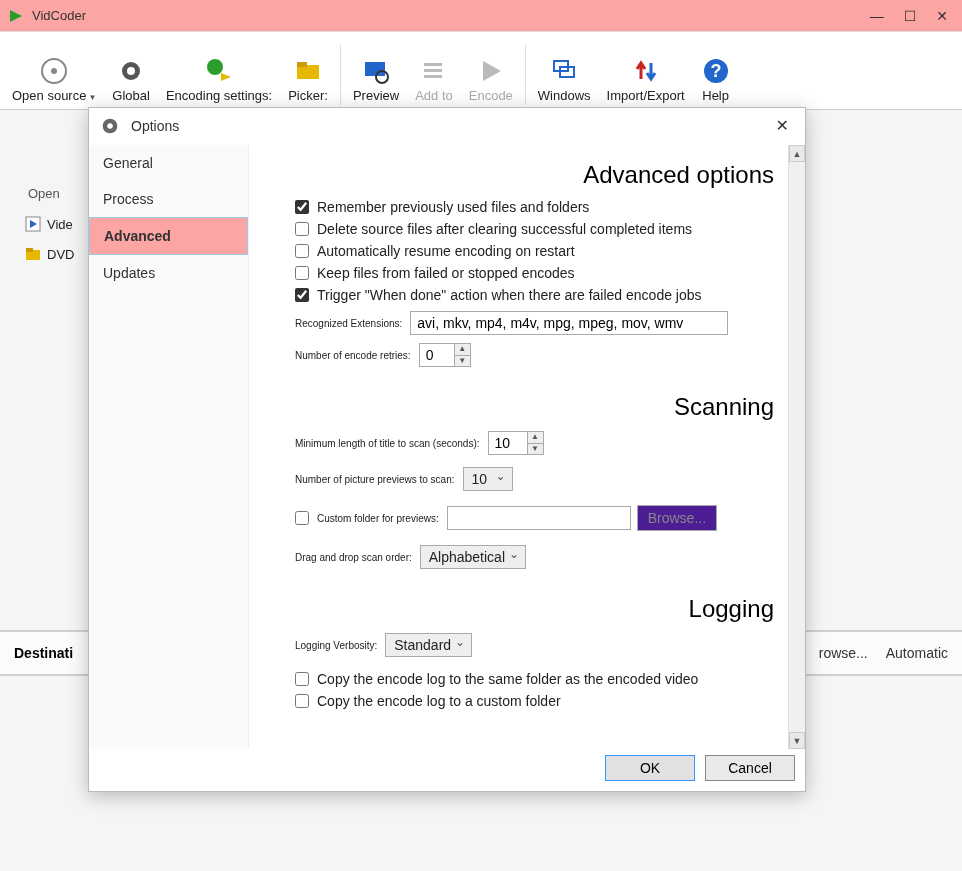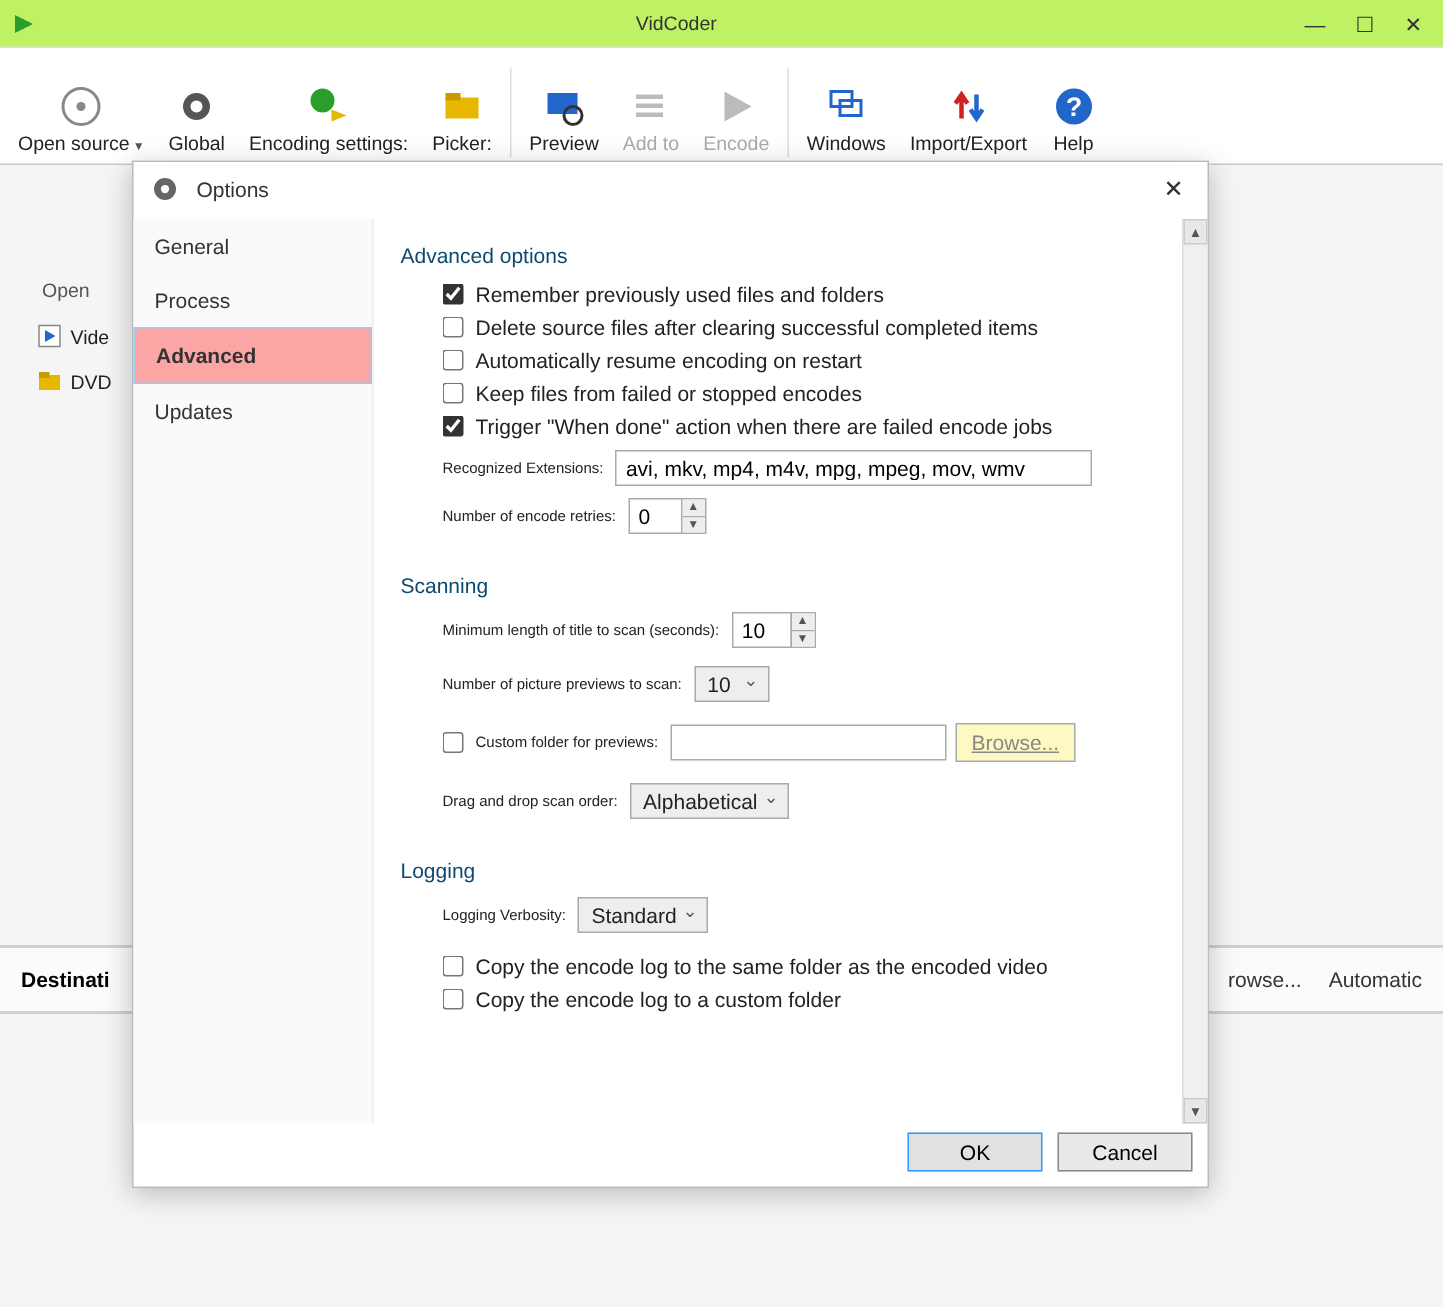--- a/index.html
+++ b/index.html
@@ -1,19 +1,19 @@
 <!DOCTYPE html>
 <html><head>
 <meta charset="utf-8">
 <style>
   * { box-sizing: border-box; margin: 0; padding: 0; font-family: "Segoe UI", Tahoma, sans-serif; }
   body { background: #fff; width: 962px; height: 871px; overflow: hidden; position: relative; }
 
   
-  .titlebar { height: 32px; background: #bef264; border-bottom: 1px solid #ddd; display: flex; align-items: center; padding: 0 8px; text-align: center; }
+  .titlebar { height: 32px; background: #fca5a5; border-bottom: 1px solid #ddd; display: flex; align-items: center; padding: 0 8px; }
   .titlebar .app-icon { width: 16px; height: 16px; margin-right: 8px; }
   .titlebar .title { font-size: 13px; color: #333; flex: 1; }
   .win-controls { display: flex; gap: 20px; padding-right: 6px; }
   .win-controls span { font-size: 14px; color: #333; cursor: default; }
 
   
   .toolbar { height: 78px; background: #fff; border-bottom: 1px solid #ccc; display: flex; align-items: flex-end; padding: 4px 8px 4px 4px; }
   .toolbar .tb-item { display: flex; flex-direction: column; align-items: center; justify-content: flex-end; padding: 2px 8px; font-size: 13px; color: #222; cursor: default; }
   .toolbar .tb-item.disabled { color: #aaa; }
   .toolbar .tb-icon { width: 30px; height: 30px; margin-bottom: 2px; display: flex; align-items: center; justify-content: center; }
@@ -44,41 +44,41 @@
   .sidebar .s-item { padding: 10px 14px; font-size: 14px; color: #333; cursor: default; }
   .sidebar .s-item.active { background: #fca5a5; border: 1px solid #99ccf0; font-weight: 600; }
 
   .content-wrap { flex: 1; display: flex; }
   .content { flex: 1; padding: 10px 14px 8px 18px; overflow: hidden; font-size: 14px; color: #222; }
   .scrollbar { width: 17px; background: #f0f0f0; border-left: 1px solid #ddd; position: relative; }
   .scrollbar .arrow { position: absolute; left: 0; right: 0; height: 17px; text-align: center; font-size: 9px; line-height: 17px; color: #555; background: #e8e8e8; border: 1px solid #ccc; }
   .scrollbar .arrow.top { top: 0; }
   .scrollbar .arrow.bot { bottom: 0; }
 
-  .section h2 { font-size: 14px; font-weight: 400; margin: 6px 0 10px 0; color: #0c4a6e; }
+  .section h2 { font-size: 24px; font-weight: 400; margin: 6px 0 10px 0; color: #000000; text-align: right; }
   .section .indent { padding-left: 28px; }
   .section.space { margin-top: 26px; }
 
   .chk { display: flex; align-items: center; margin-bottom: 6px; }
   .chk input[type=checkbox] { width: 14px; height: 14px; margin-right: 8px; accent-color: #333; }
   .chk label, .chk span { font-size: 14px; }
 
   .field-row { display: flex; align-items: center; margin-top: 8px; }
   .field-row .lbl { margin-right: 8px; font-size: 10px; }
   .field-row input[type=text] { border: 1px solid #aaa; padding: 3px 6px; font-size: 14px; }
   .field-row input.num { width: 36px; }
   .field-row input.wide { width: 318px; }
   .field-row input.mid { width: 40px; }
   .field-row input.preview { width: 184px; }
   .spinner { display: inline-flex; flex-direction: column; border: 1px solid #aaa; width: 17px; height: 24px; margin-left: -1px; }
   .spinner span { flex: 1; font-size: 8px; text-align: center; line-height: 10px; color: #555; background: #eee; }
   .spinner span:first-child { border-bottom: 1px solid #aaa; }
   .select { border: 1px solid #aaa; background: #eee; padding: 3px 20px 3px 8px; font-size: 14px; position: relative; display: inline-block; }
   .select::after { content: "⌄"; position: absolute; right: 6px; top: 1px; font-size: 12px; color: #555; }
-  .browse-btn { border: 1px solid #aaa; padding: 4px 10px; font-size: 14px; background: #fef9c3; color: #888; margin-left: 6px; text-decoration: underline; }
+  .browse-btn { border: 1px solid #aaa; padding: 4px 10px; font-size: 14px; background: #4c1d95; color: #888; margin-left: 6px; }
 
   .dlg-footer { height: 42px; border-top: 0; display: flex; justify-content: flex-end; align-items: flex-end; padding: 6px 10px 10px 0; gap: 10px; }
   .dlg-footer button { width: 90px; height: 26px; border: 1px solid #888; background: #e9e9e9; font-size: 14px; cursor: default; }
   .dlg-footer button.ok { background: #e1e1e1; border: 1px solid #3399ff; }
 </style>
 </head>
 <body>
 
 <div class="titlebar">
   <svg class="app-icon" viewBox="0 0 16 16">

